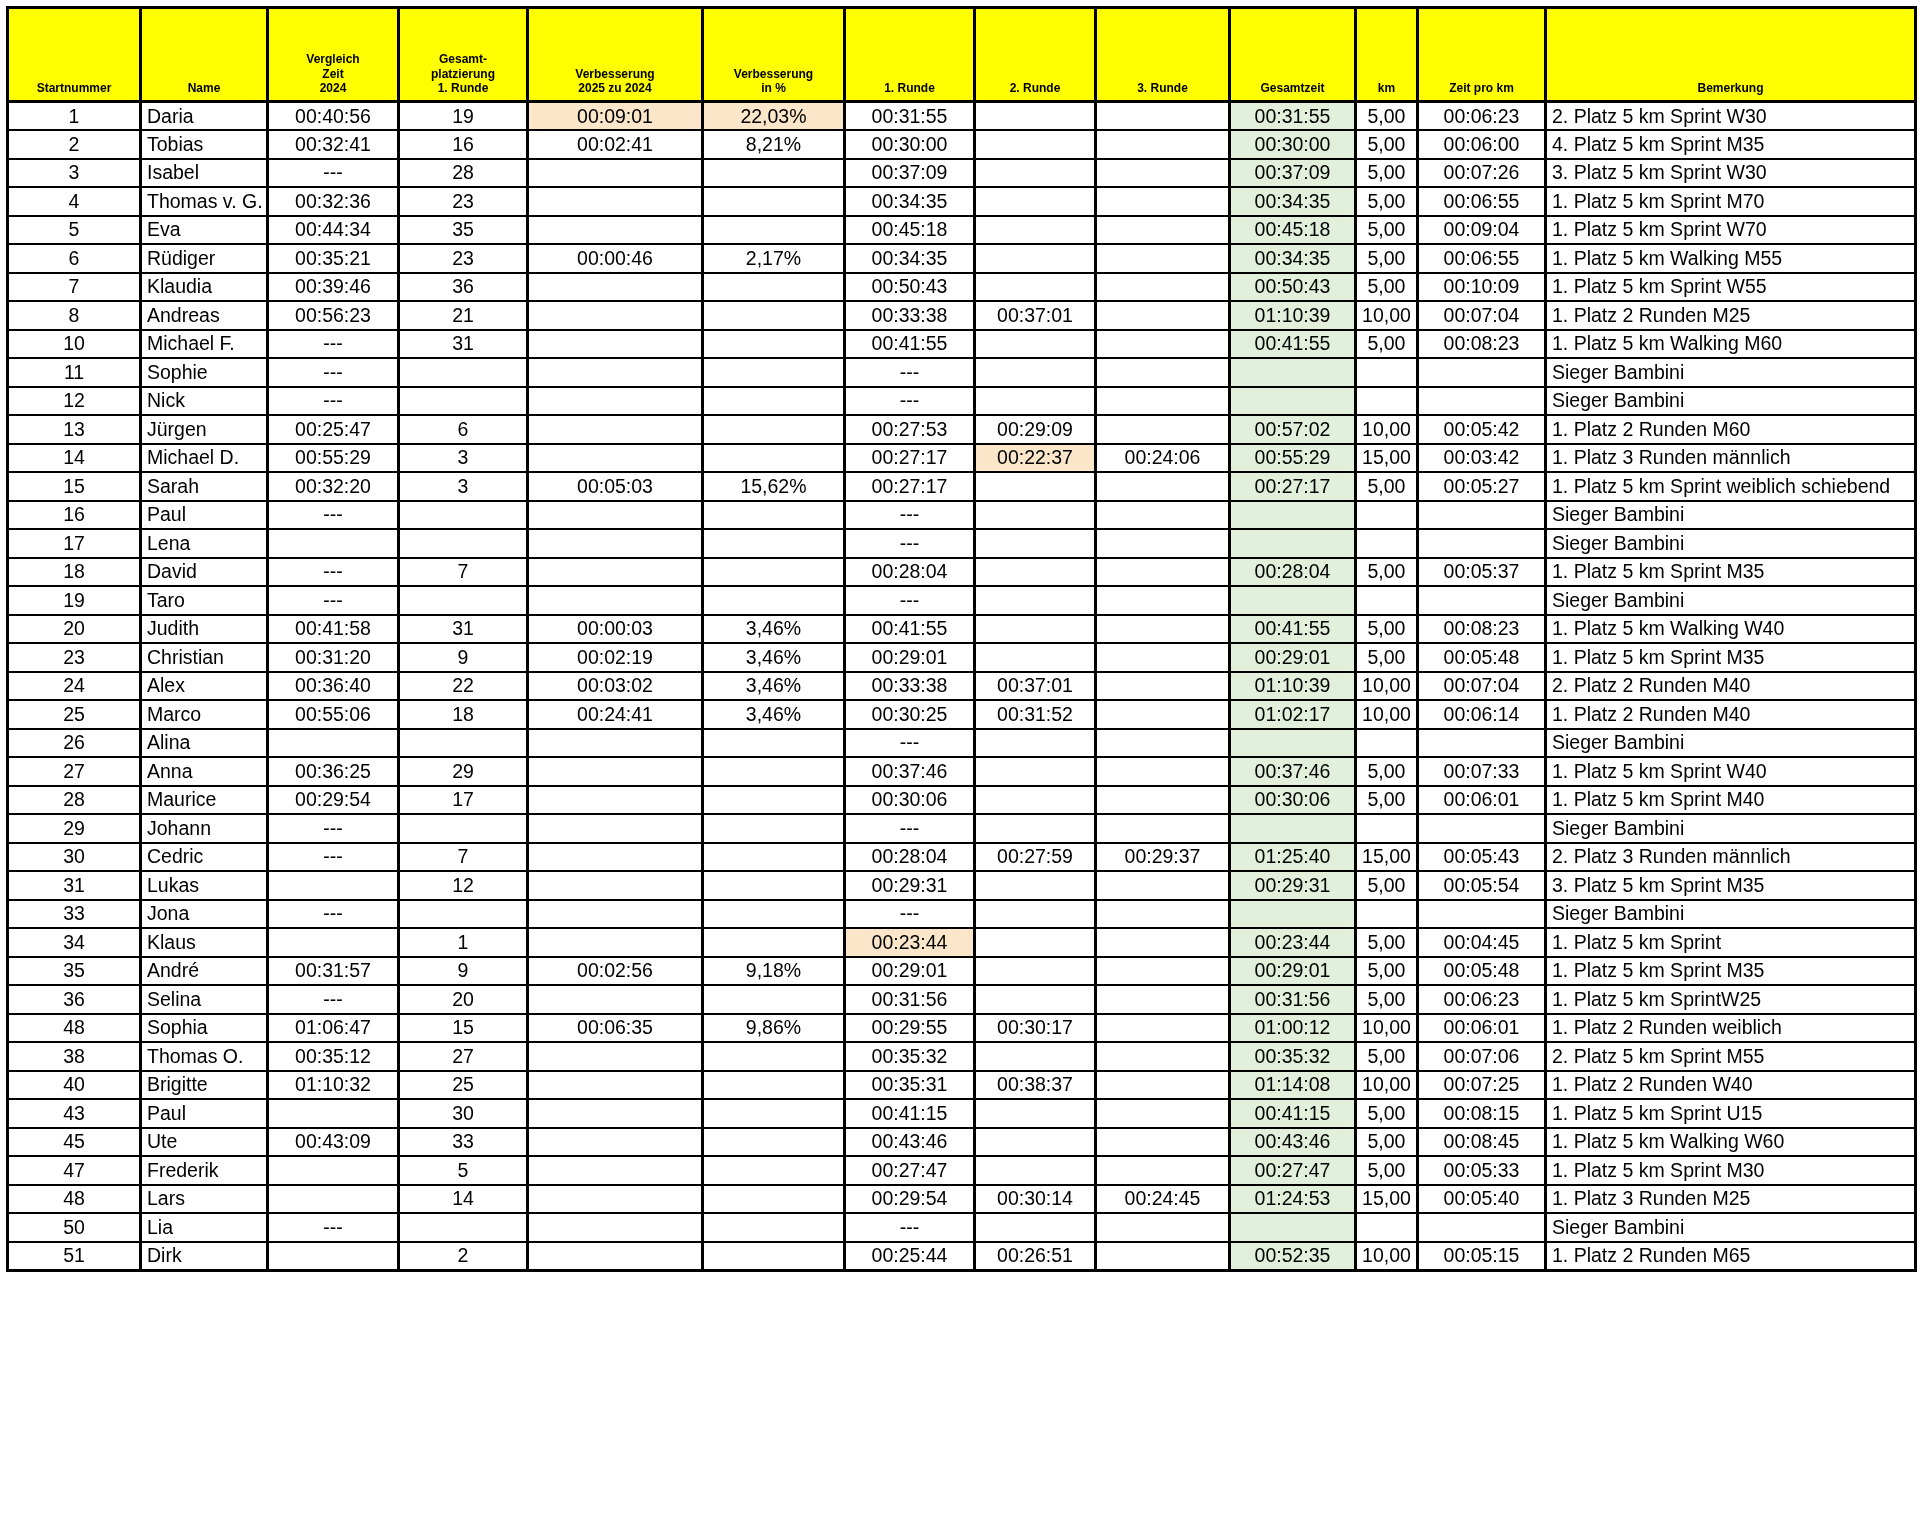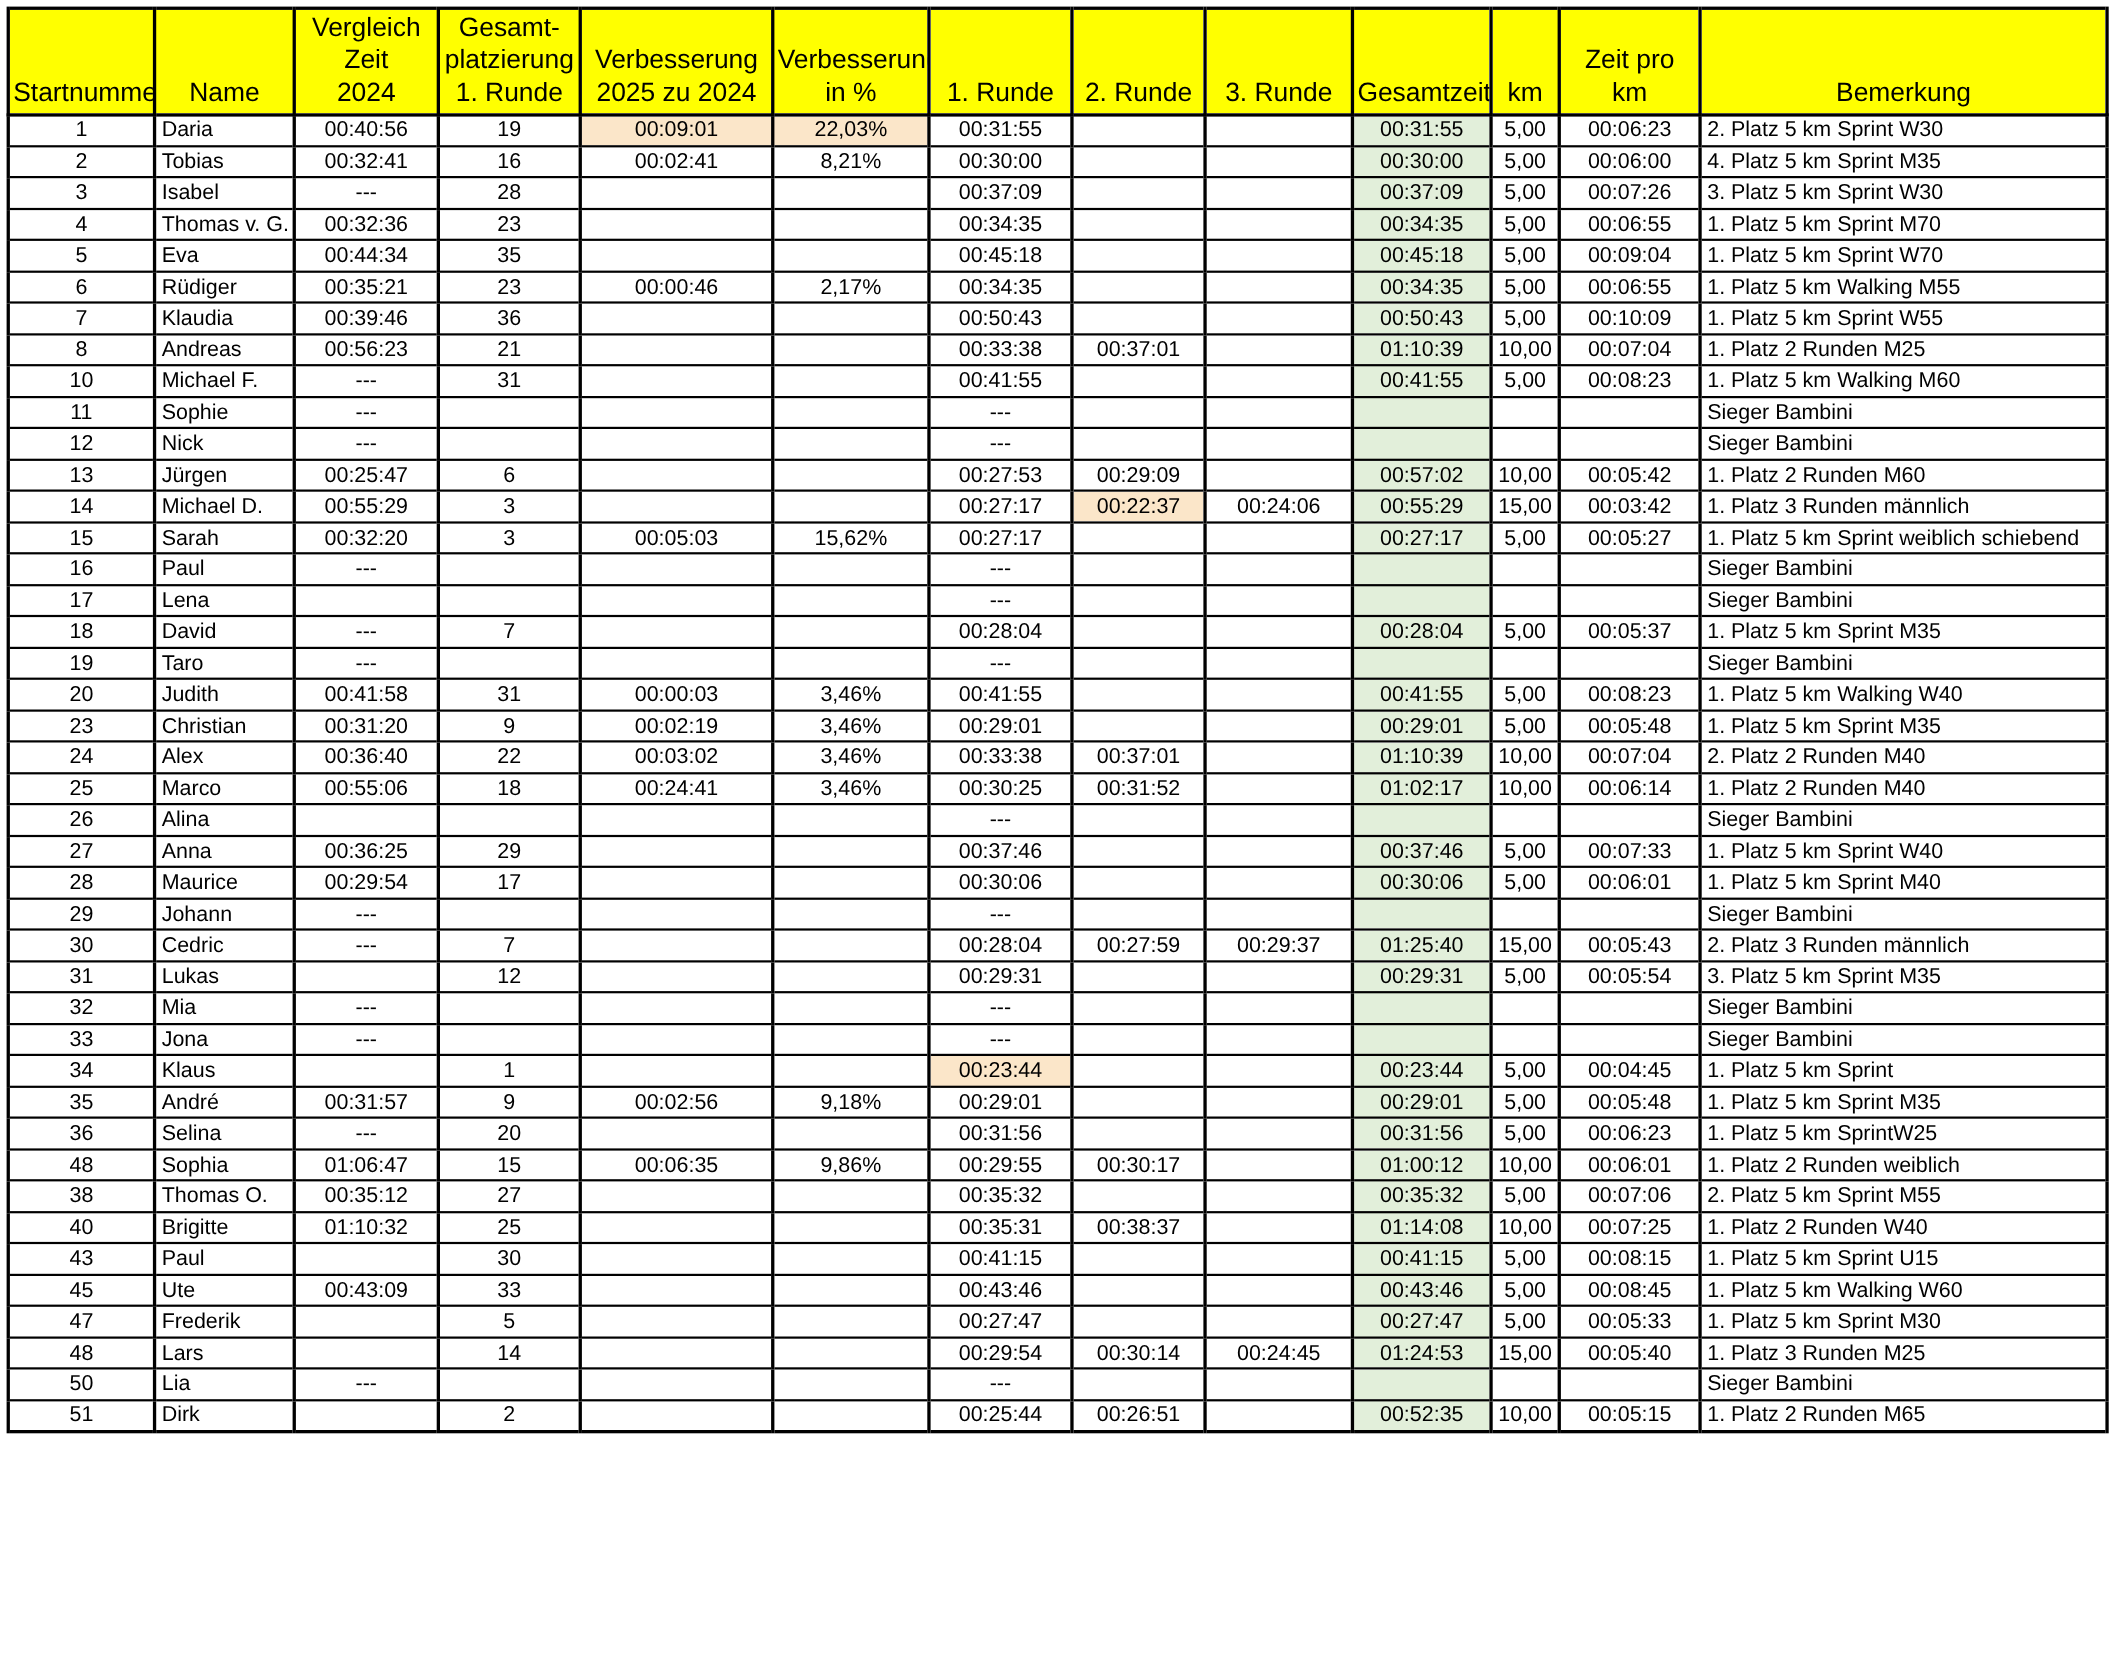--- a/index.html
+++ b/index.html
@@ -27,22 +27,22 @@
     border-top: 2px solid var(--grid, #000);
     border-bottom: 2px solid var(--grid, #000);
     border-left: 3px solid var(--grid, #000);
     border-right: 3px solid var(--grid, #000);
     overflow: hidden;
     white-space: nowrap;
     color: #000;
   }
   table.results thead th {
     background: var(--header-bg, #FFFF00);
-    font-weight: normal;
-    font-size: 24px;
+    font-weight: bold;
+    font-size: 12px;
     line-height: 1.22;
     vertical-align: bottom;
     text-align: center;
     height: 94px;
     padding: 2px 3px 4px 3px;
     white-space: pre-line;
     border-bottom: 3px solid var(--grid, #000);
   }
   table.results thead th.h-left { text-align: center; }
   table.results td {
@@ -515,35 +515,20 @@
           <td></td>
           <td>00:29:31</td>
           <td></td>
           <td></td>
           <td class="col-gesamt">00:29:31</td>
           <td>5,00</td>
           <td>00:05:54</td>
           <td class="d-left">3. Platz 5 km Sprint M35</td>
         </tr>
         <tr>
-          <td>32</td>
-          <td class="d-left">Mia</td>
-          <td>---</td>
-          <td></td>
-          <td></td>
-          <td></td>
-          <td>---</td>
-          <td></td>
-          <td></td>
-          <td class="col-gesamt"></td>
-          <td></td>
-          <td></td>
-          <td class="d-left">Sieger Bambini</td>
-        </tr>
-        <tr>
           <td>33</td>
           <td class="d-left">Jona</td>
           <td>---</td>
           <td></td>
           <td></td>
           <td></td>
           <td>---</td>
           <td></td>
           <td></td>
           <td class="col-gesamt"></td>

